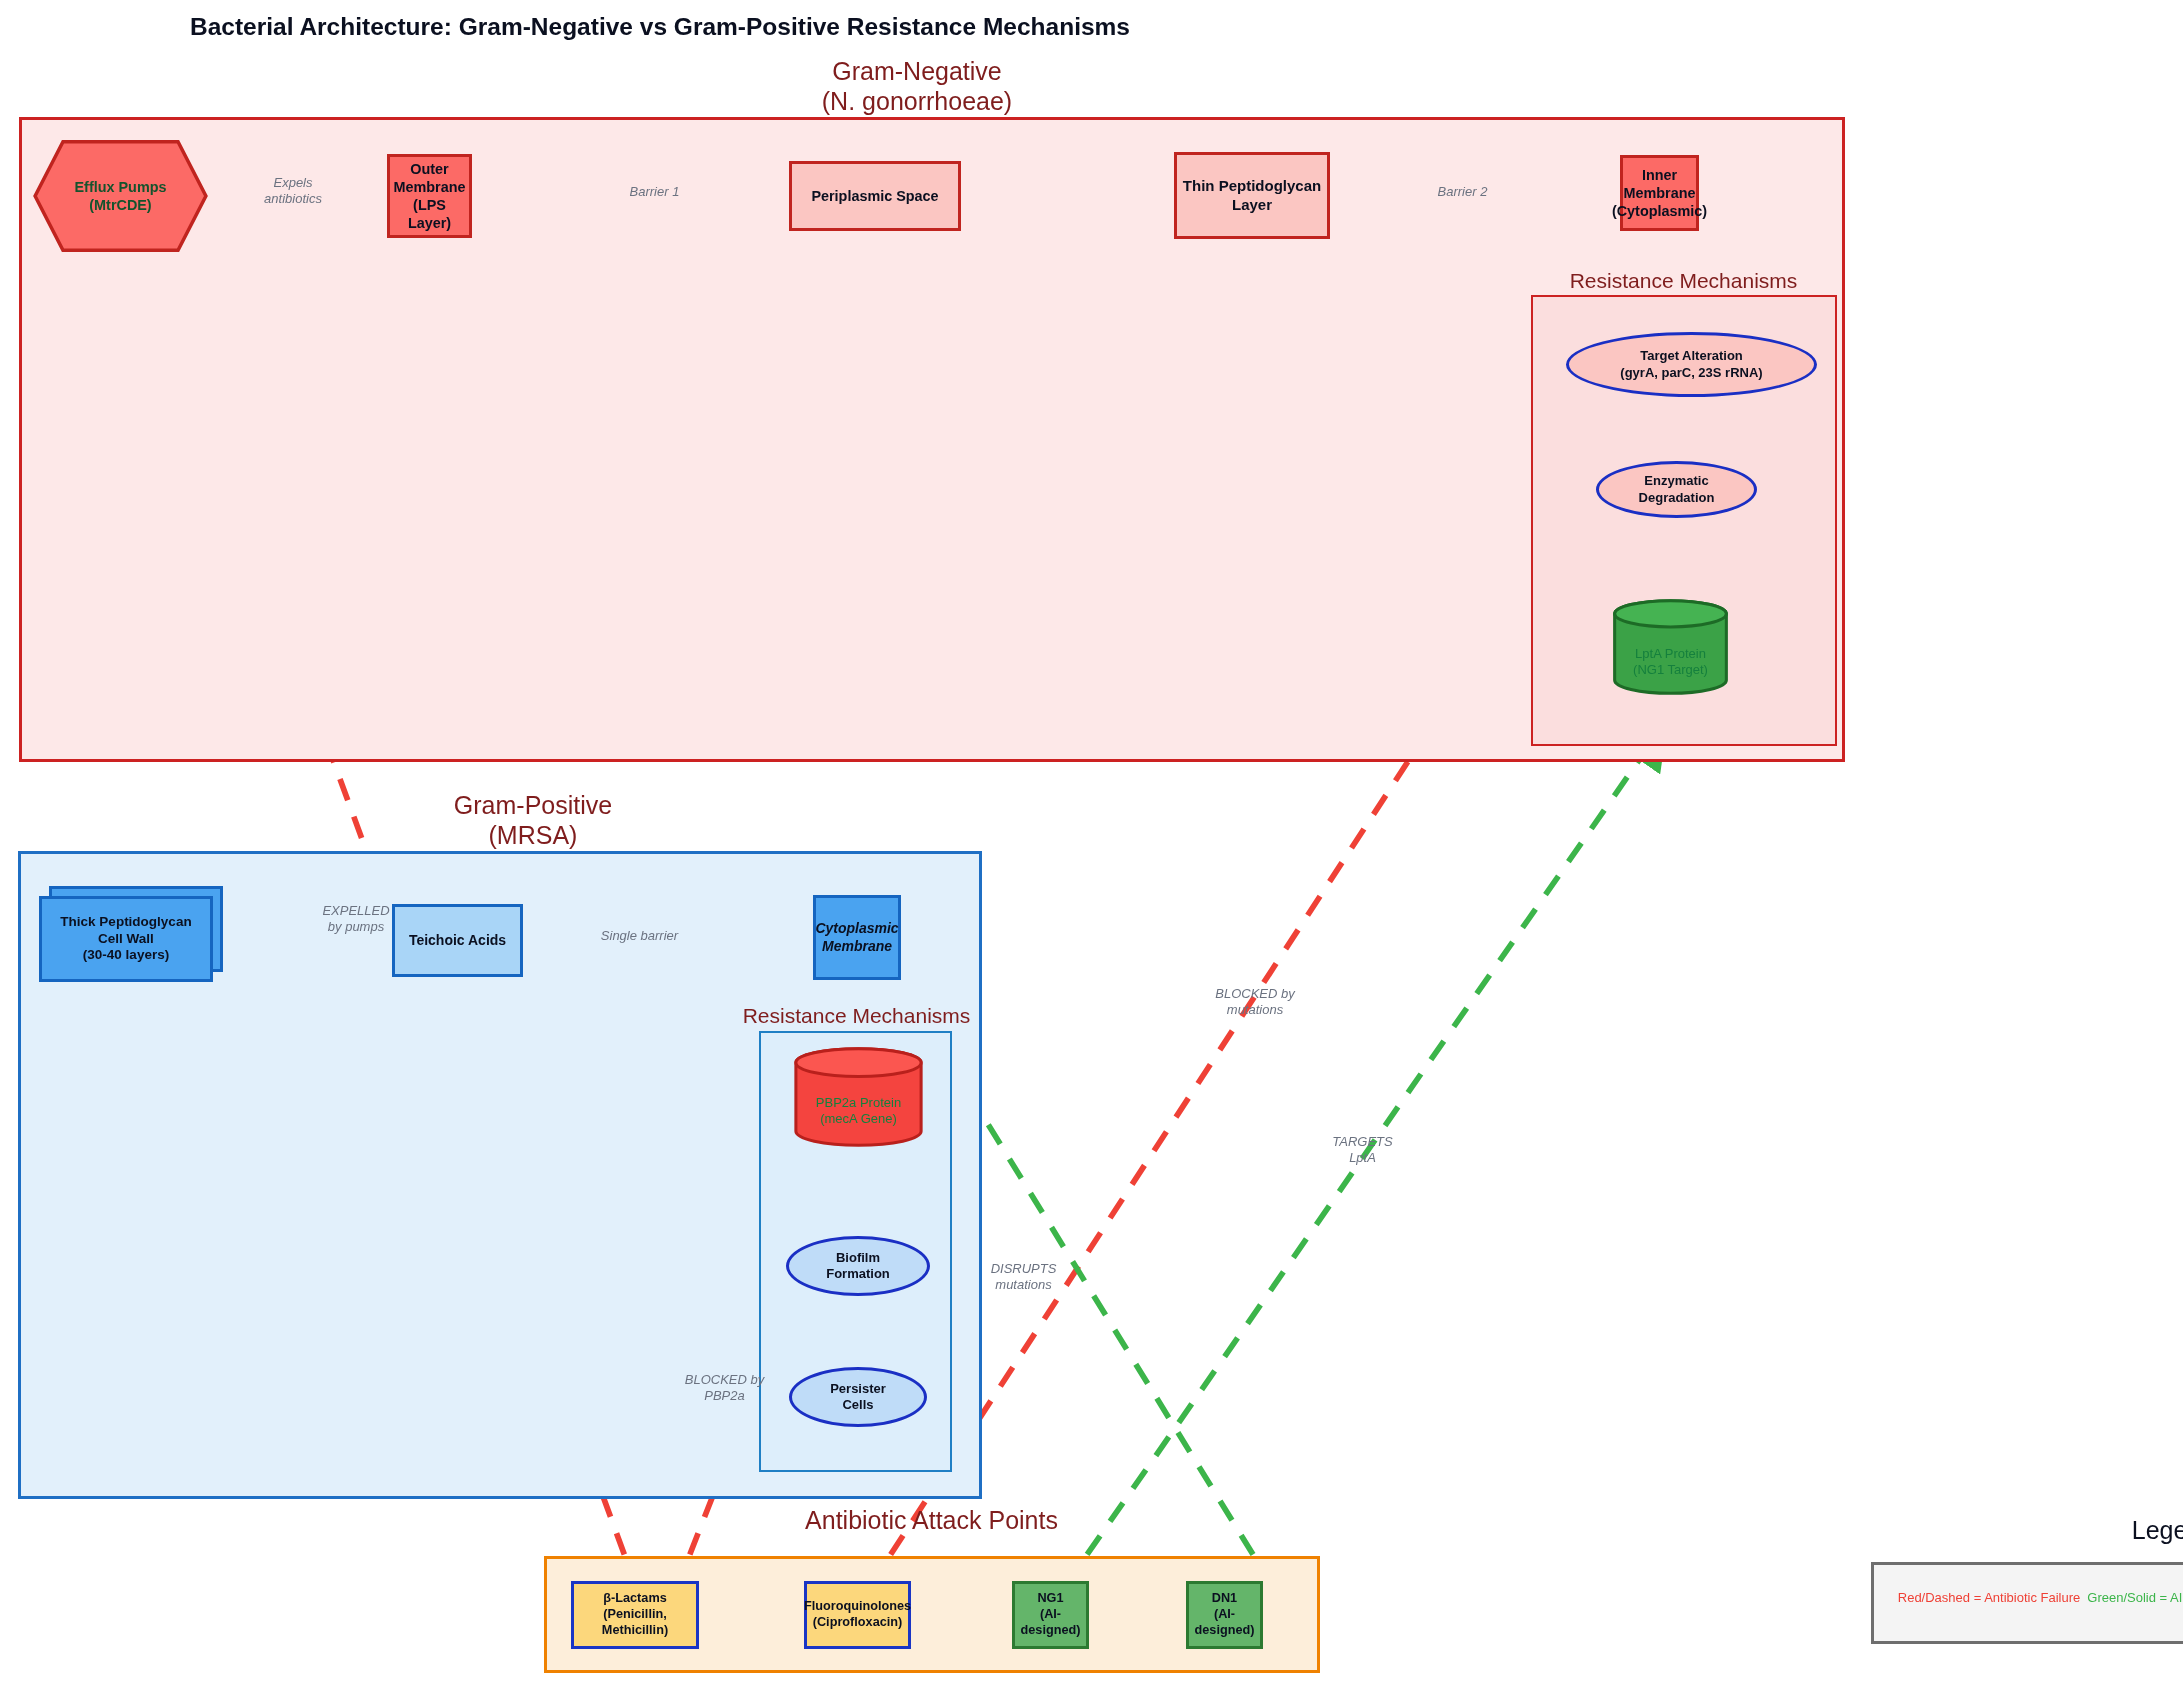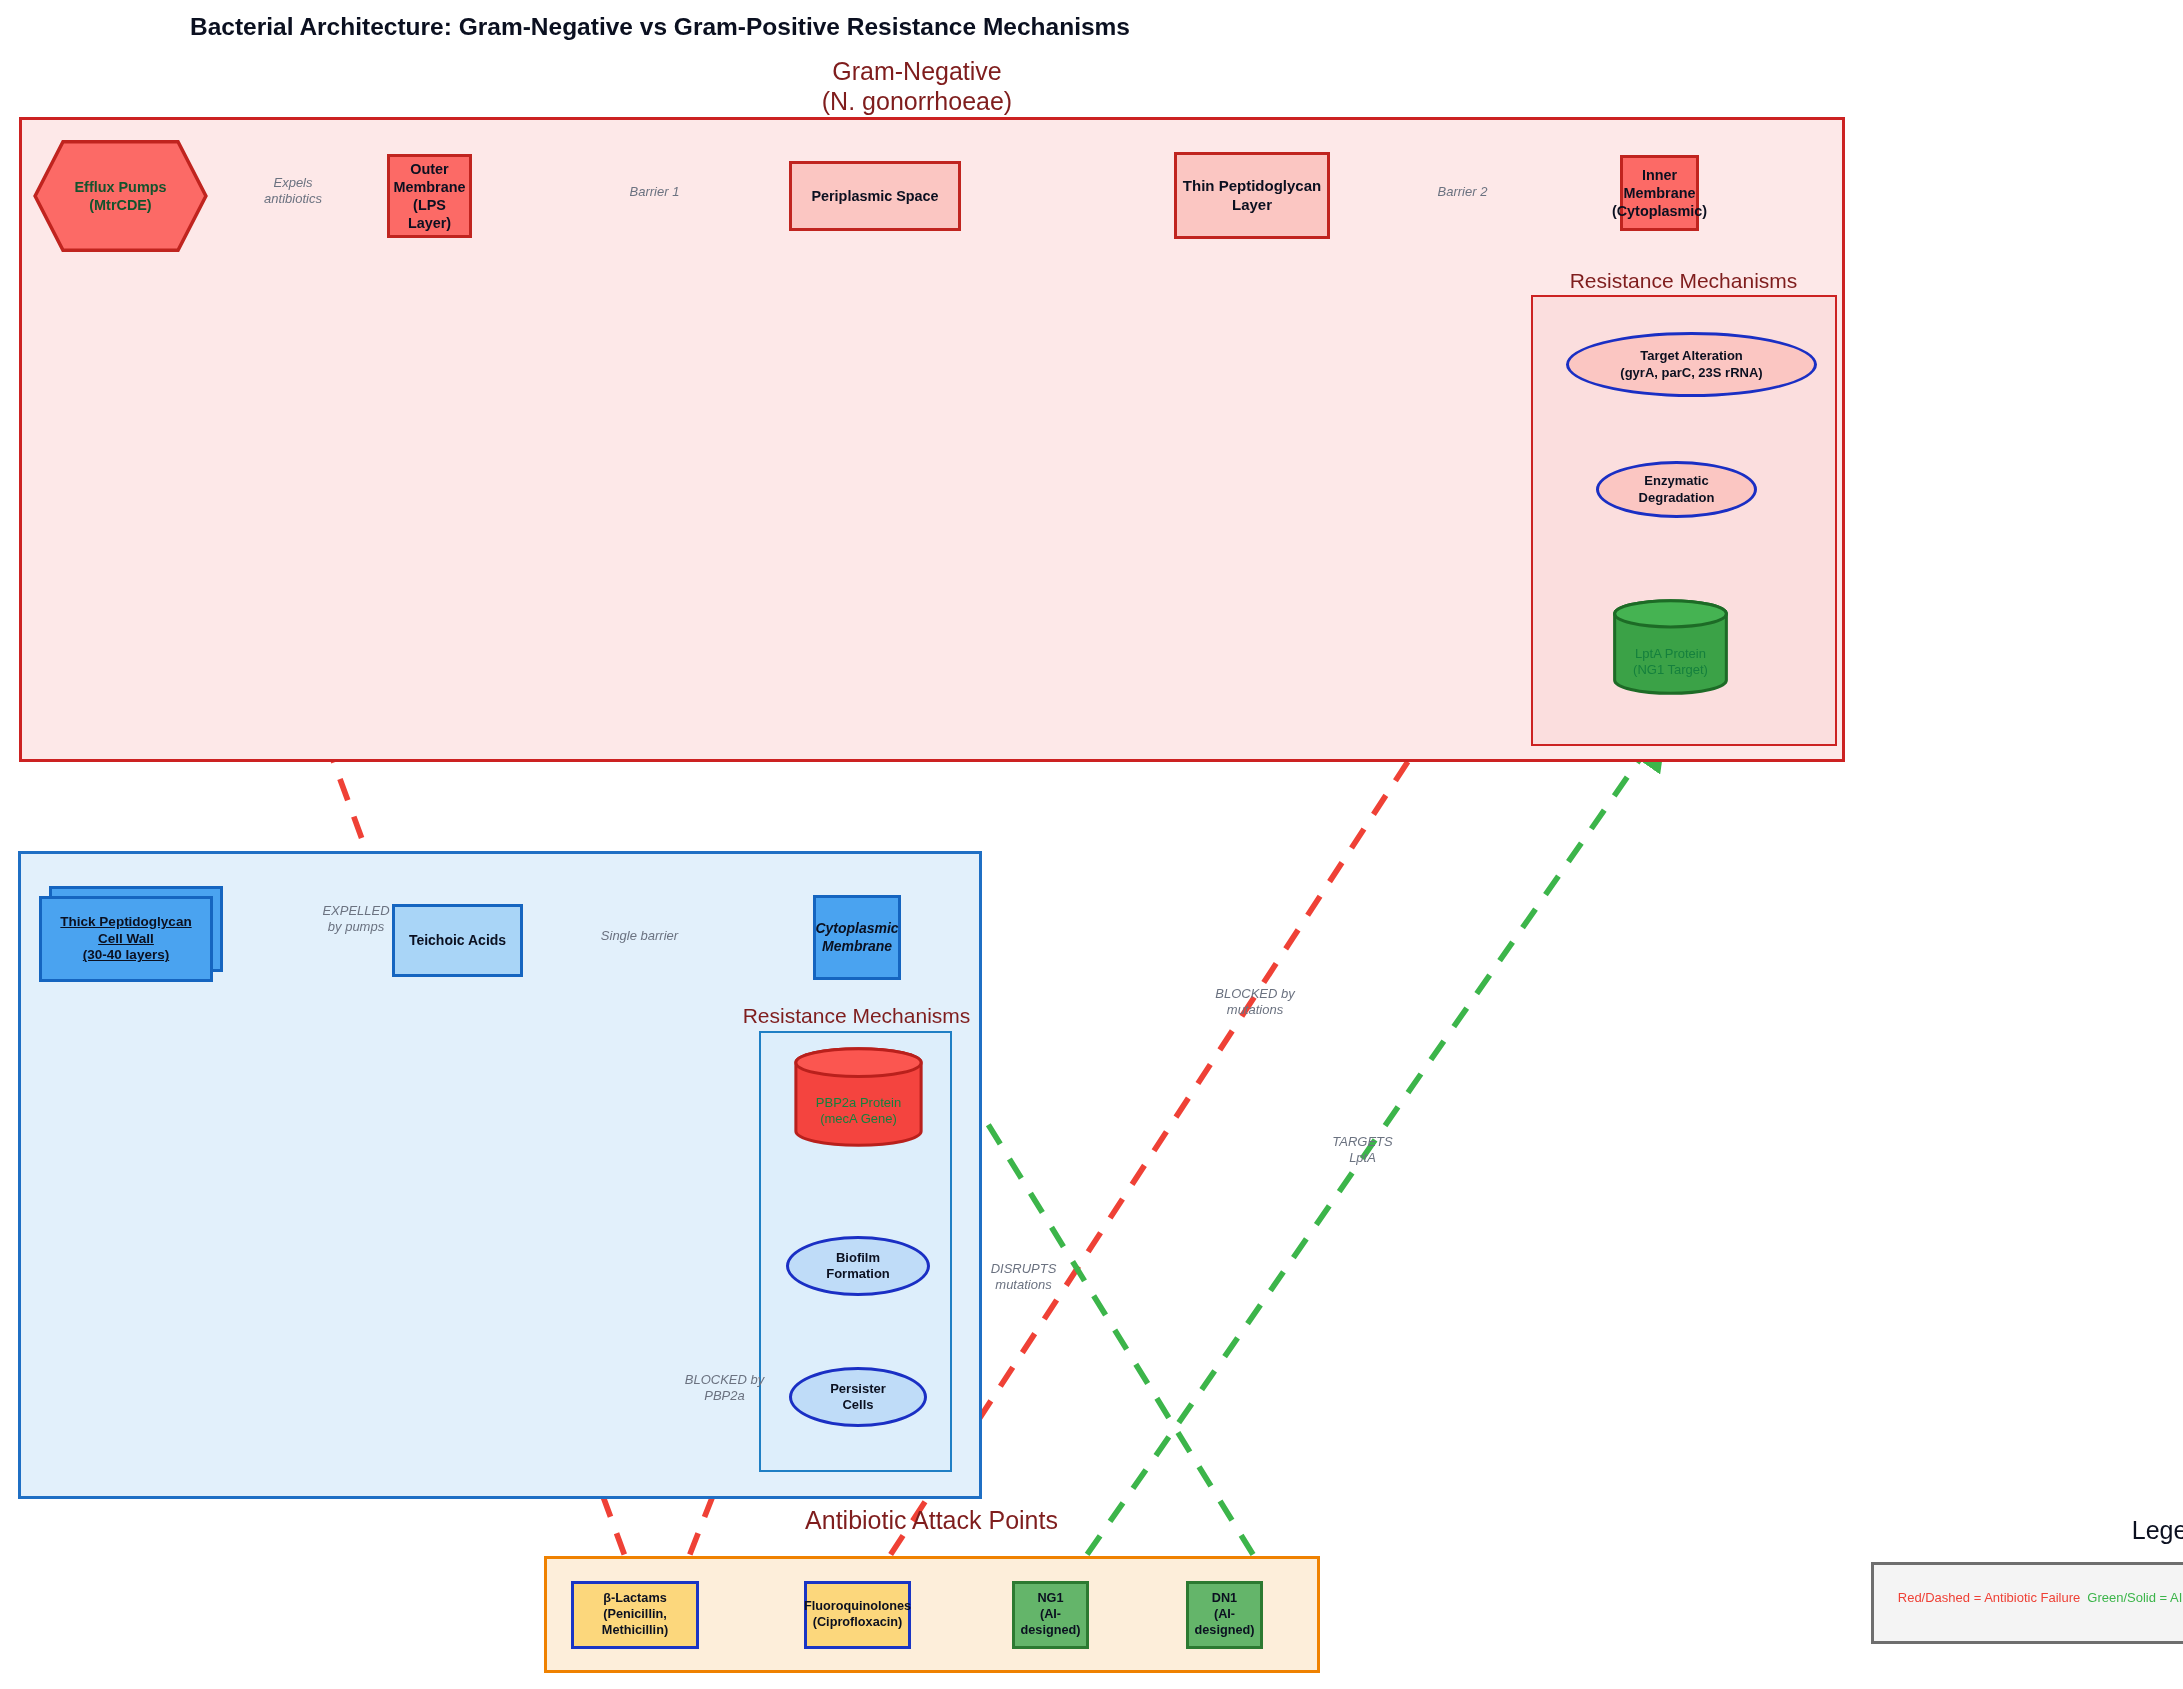--- a/index.html
+++ b/index.html
@@ -171,24 +171,26 @@
   <div class="cyl" style="left:1612px;top:599px;width:117px;height:96px;">
     <svg width="117" height="96" viewBox="0 0 268 220">
       <path d="M6,34 a128,30 0 0 1 256,0 L262,186 a128,30 0 0 1 -256,0 z" fill="#3ba247" stroke="#1d6b26" stroke-width="7"></path>
       <ellipse cx="134" cy="34" rx="128" ry="30" fill="#45b352" stroke="#1d6b26" stroke-width="7"></ellipse>
     </svg>
     <div class="clabel" style="font-size:13px;padding-top:15px;">LptA Protein
 (NG1 Target)</div>
   </div>
 
   <div class="cluster" id="gram-pos-cluster"></div>
+  <div class="cluster-title" id="gram-pos-title">Gram-Positive
+(MRSA)</div>
 
   <div class="subroutine" style="left:39px;top:896px;width:174px;height:86px;">
     <div class="back"></div>
-    <div class="front" style="font-size:13.5px;text-decoration:underline;">Thick Peptidoglycan
+    <div class="front" style="font-size:13.5px;">Thick Peptidoglycan
 Cell Wall
 (30-40 layers)</div>
   </div>
 
   <div class="node n-rect-bluelite" style="left:392px;top:904px;width:131px;height:73px;font-size:14px;background:#a9d5f7;">
     <span>Teichoic Acids</span>
   </div>
 
   <div class="node n-rect-blue" style="left:813px;top:895px;width:88px;height:85px;font-size:14px;font-style:italic;">
     <span>Cytoplasmic

